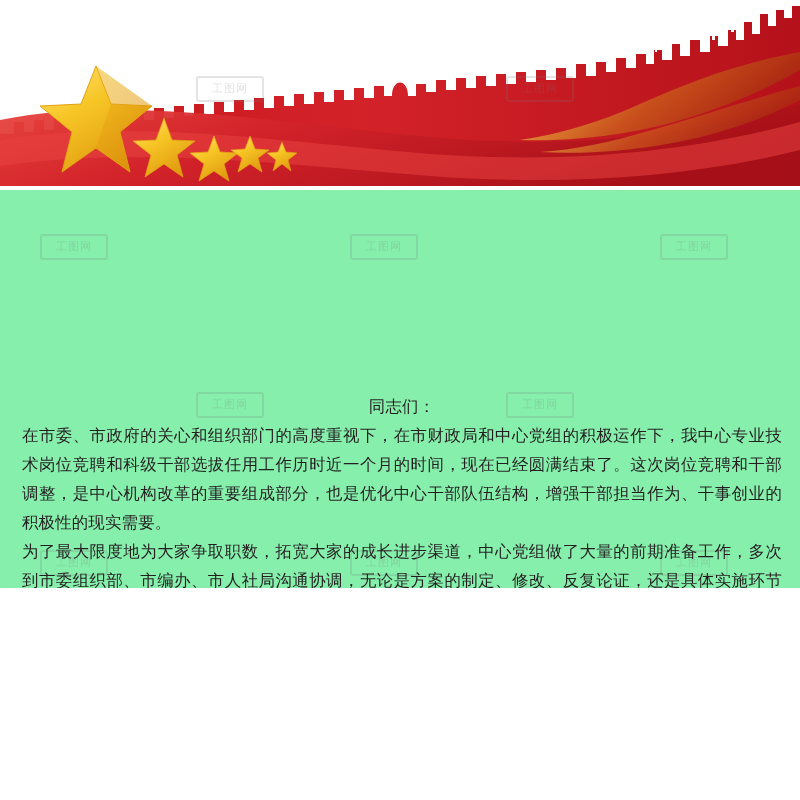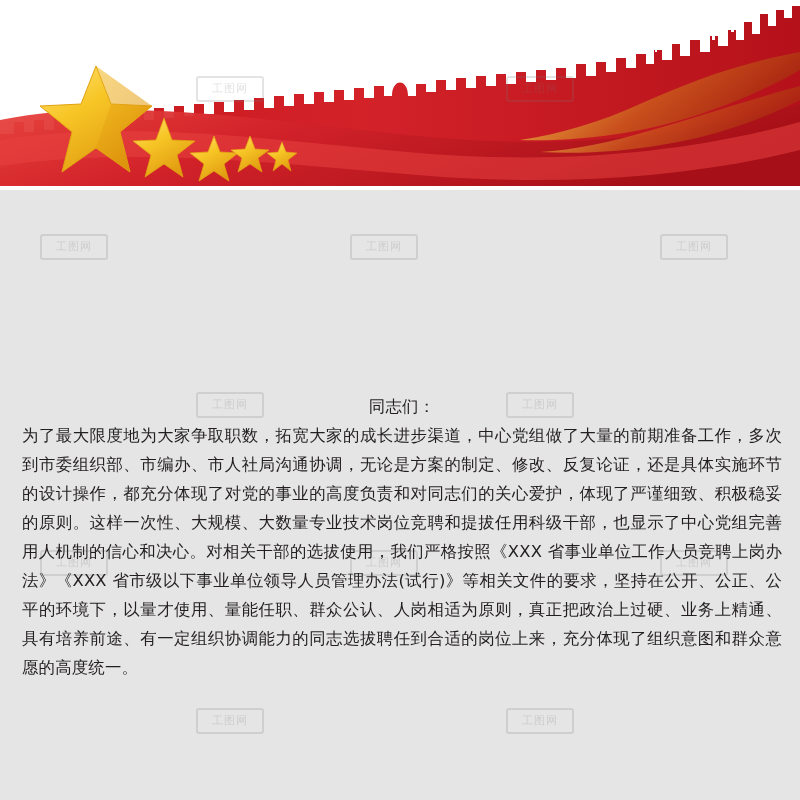--- a/index.html
+++ b/index.html
@@ -10,22 +10,22 @@
     width: 800px;
     height: 800px;
     background: #ffffff;
     font-family: "DejaVu Sans", "Liberation Sans", sans-serif;
     overflow: hidden;
     position: relative;
   }
   #page {
     position: relative;
     width: 800px;
-    height: 800px;
-    background: #e5e5e5;
+    height: 588px;
+    background: #86efac;
     overflow: hidden;
   }
 
   
   #banner {
     position: absolute;
     left: 0;
     top: 0;
     width: 800px;
     height: 190px;
@@ -178,16 +178,17 @@
       <div class="wm" style="left: 506px; top: 392px;">工图网</div>
       <div class="wm" style="left: 40px; top: 550px;">工图网</div>
       <div class="wm" style="left: 350px; top: 550px;">工图网</div>
       <div class="wm" style="left: 660px; top: 550px;">工图网</div>
       <div class="wm" style="left: 196px; top: 708px;">工图网</div>
       <div class="wm" style="left: 506px; top: 708px;">工图网</div>
     </div>
 
   <div id="content">
     <p class="salutation">同志们：</p>
+    <p>在市委、市政府的关心和组织部门的高度重视下，在市财政局和中心党组的积极运作下，我中心专业技术岗位竞聘和科级干部选拔任用工作历时近一个月的时间，现在已经圆满结束了。这次岗位竞聘和干部调整，是中心机构改革的重要组成部分，也是优化中心干部队伍结构，增强干部担当作为、干事创业的积极性的现实需要。</p>
     <p>为了最大限度地为大家争取职数，拓宽大家的成长进步渠道，中心党组做了大量的前期准备工作，多次到市委组织部、市编办、市人社局沟通协调，无论是方案的制定、修改、反复论证，还是具体实施环节的设计操作，都充分体现了对党的事业的高度负责和对同志们的关心爱护，体现了严谨细致、积极稳妥的原则。这样一次性、大规模、大数量专业技术岗位竞聘和提拔任用科级干部，也显示了中心党组完善用人机制的信心和决心。对相关干部的选拔使用，我们严格按照《XXX 省事业单位工作人员竞聘上岗办法》《XXX 省市级以下事业单位领导人员管理办法(试行)》等相关文件的要求，坚持在公开、公正、公平的环境下，以量才使用、量能任职、群众公认、人岗相适为原则，真正把政治上过硬、业务上精通、具有培养前途、有一定组织协调能力的同志选拔聘任到合适的岗位上来，充分体现了组织意图和群众意愿的高度统一。</p>
   </div>
 
 </div>
 
 </body></html>

